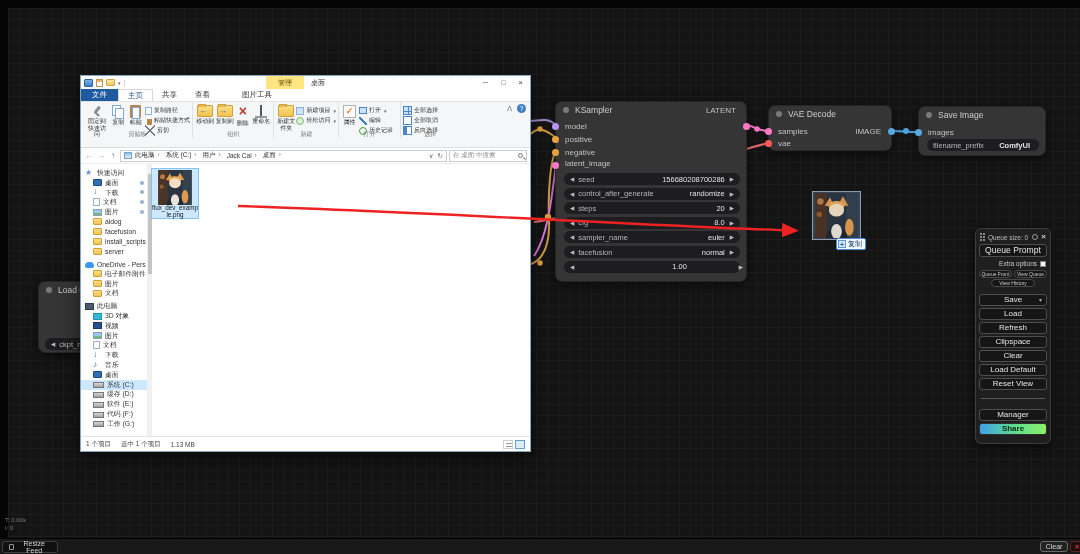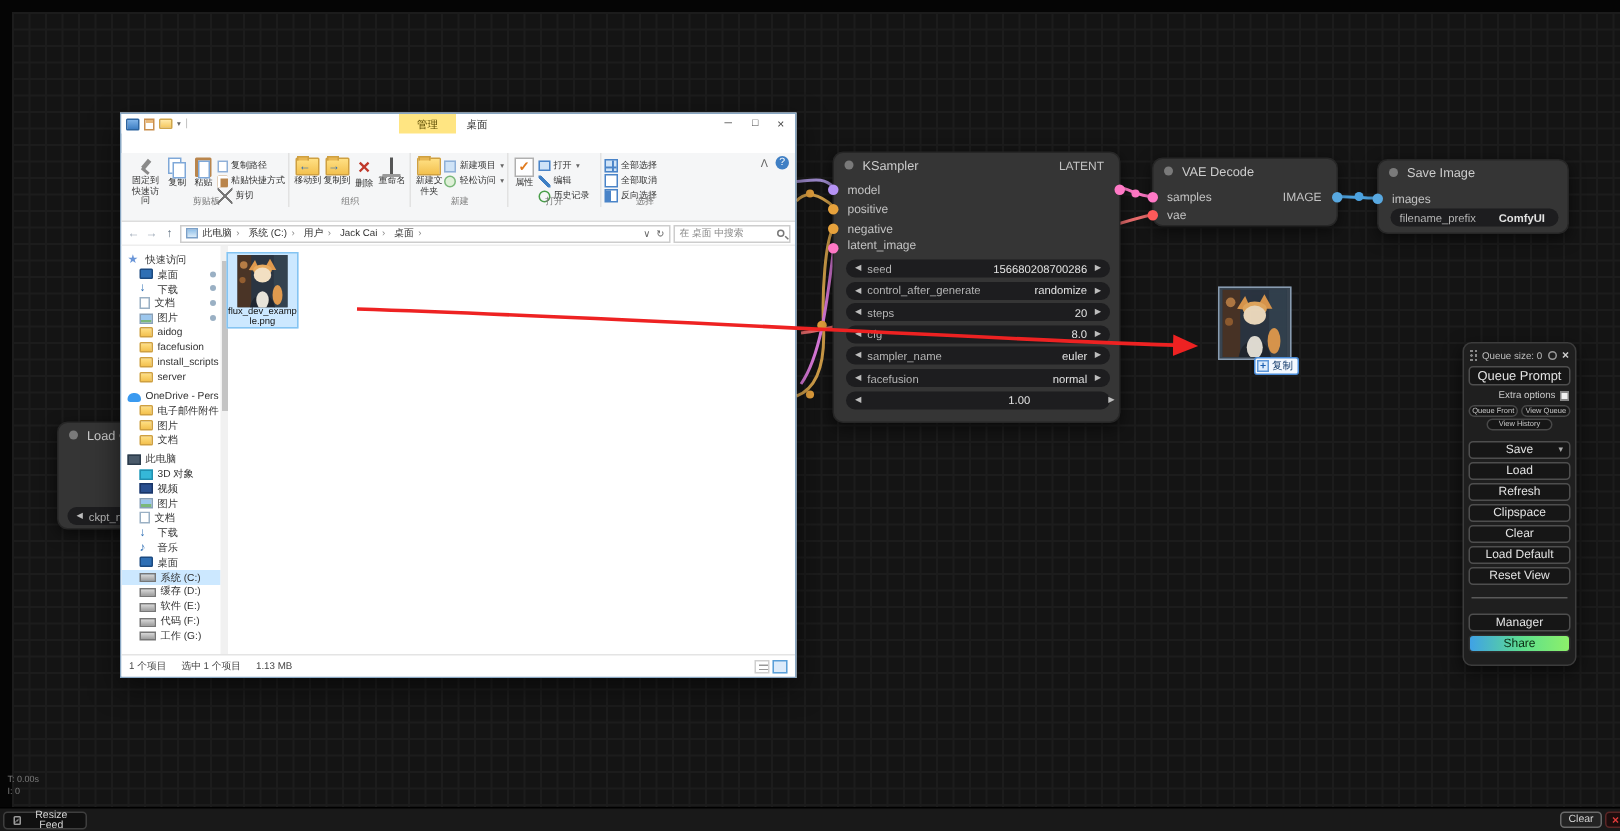--- a/index.html
+++ b/index.html
@@ -44,21 +44,21 @@
   .mbtn.big{height:13px;font-size:8.6px;line-height:11px;}
   .extra{display:flex;align-items:center;justify-content:flex-end;gap:3px;font-size:6.5px;color:#c9c9c9;margin:3px 1px;}
   .chk{width:6px;height:6px;background:#f2f2f2;border:1px solid #888;}
   .pillrow{display:flex;gap:2px;margin:1px 0;justify-content:center;}
   .spill{flex:1;background:#161616;border:1px solid #484848;border-radius:5px;color:#c9c9c9;
     font-size:5px;text-align:center;line-height:7px;height:8px;padding:0;}
   .spill.single{flex:none;width:44px;margin:0 auto;}
   .savebtn{position:relative;}
   .savebtn::after{content:"▾";position:absolute;right:4px;top:0;font-size:6px;color:#aaa;line-height:11px;}
   .mdivider{border:none;border-top:1px solid #5a5a5a;margin:8px 2px 10px 2px;}
-  .share{background:linear-gradient(90deg,#3fa2e6,#5fe08b 55%,#8df06a);color:#0b2a12;font-weight:normal;border:1px solid #2f2f2f;}
+  .share{background:linear-gradient(90deg,#3fa2e6,#5fe08b 55%,#8df06a);color:#0b2a12;font-weight:bold;border:1px solid #2f2f2f;}
   
   .ghost{position:absolute;left:812px;top:191px;width:49px;height:49px;z-index:5;
     border:1px solid #8fa3b8;background:#3a4754;padding:1px;opacity:.95;}
   .badge{position:absolute;left:836px;top:238px;height:12px;z-index:5;display:flex;align-items:center;
     background:#f4f9ff;border:1px solid #4a8cd8;border-radius:2px;padding:0 3px 0 1px;gap:2px;}
   .badge .bplus{width:8px;height:8px;background:#dcebfc;border:1px solid #5e97d8;color:#1c5fb0;
     font-size:7px;line-height:7px;text-align:center;font-weight:bold;}
   .badge .btext{font-size:7px;color:#123a6b;}
   
   .feedbar{position:absolute;left:0;right:0;bottom:0;height:16px;background:#191919;border-top:1px solid #000;z-index:9;}
@@ -312,20 +312,27 @@
         <span class="qicon2"></span>
         <span class="qdrop">▾</span>
         <span class="qsep">|</span>
       </span>
       <span class="manage">管理</span>
       <span class="wtitle">桌面</span>
       <span class="wctl wmin">─</span>
       <span class="wctl wmax">□</span>
       <span class="wctl wclose">×</span>
     </div>
+    <div class="tabs">
+      <span class="tab file">文件</span>
+      <span class="tab active">主页</span>
+      <span class="tab">共享</span>
+      <span class="tab">查看</span>
+      <span class="tab" style="margin-left:14px;">图片工具</span>
+    </div>
     <div class="ribbon">
 
       <div class="rgroup" style="left:2px;width:110px;">
         <div class="bigbtn" style="width:26px;">
           <span class="icx i-pin"></span>
           <span class="lbl">固定到快速访问</span>
         </div>
         <div class="bigbtn" style="width:18px;">
           <span class="icx i-copy"></span>
           <span class="lbl">复制</span>

